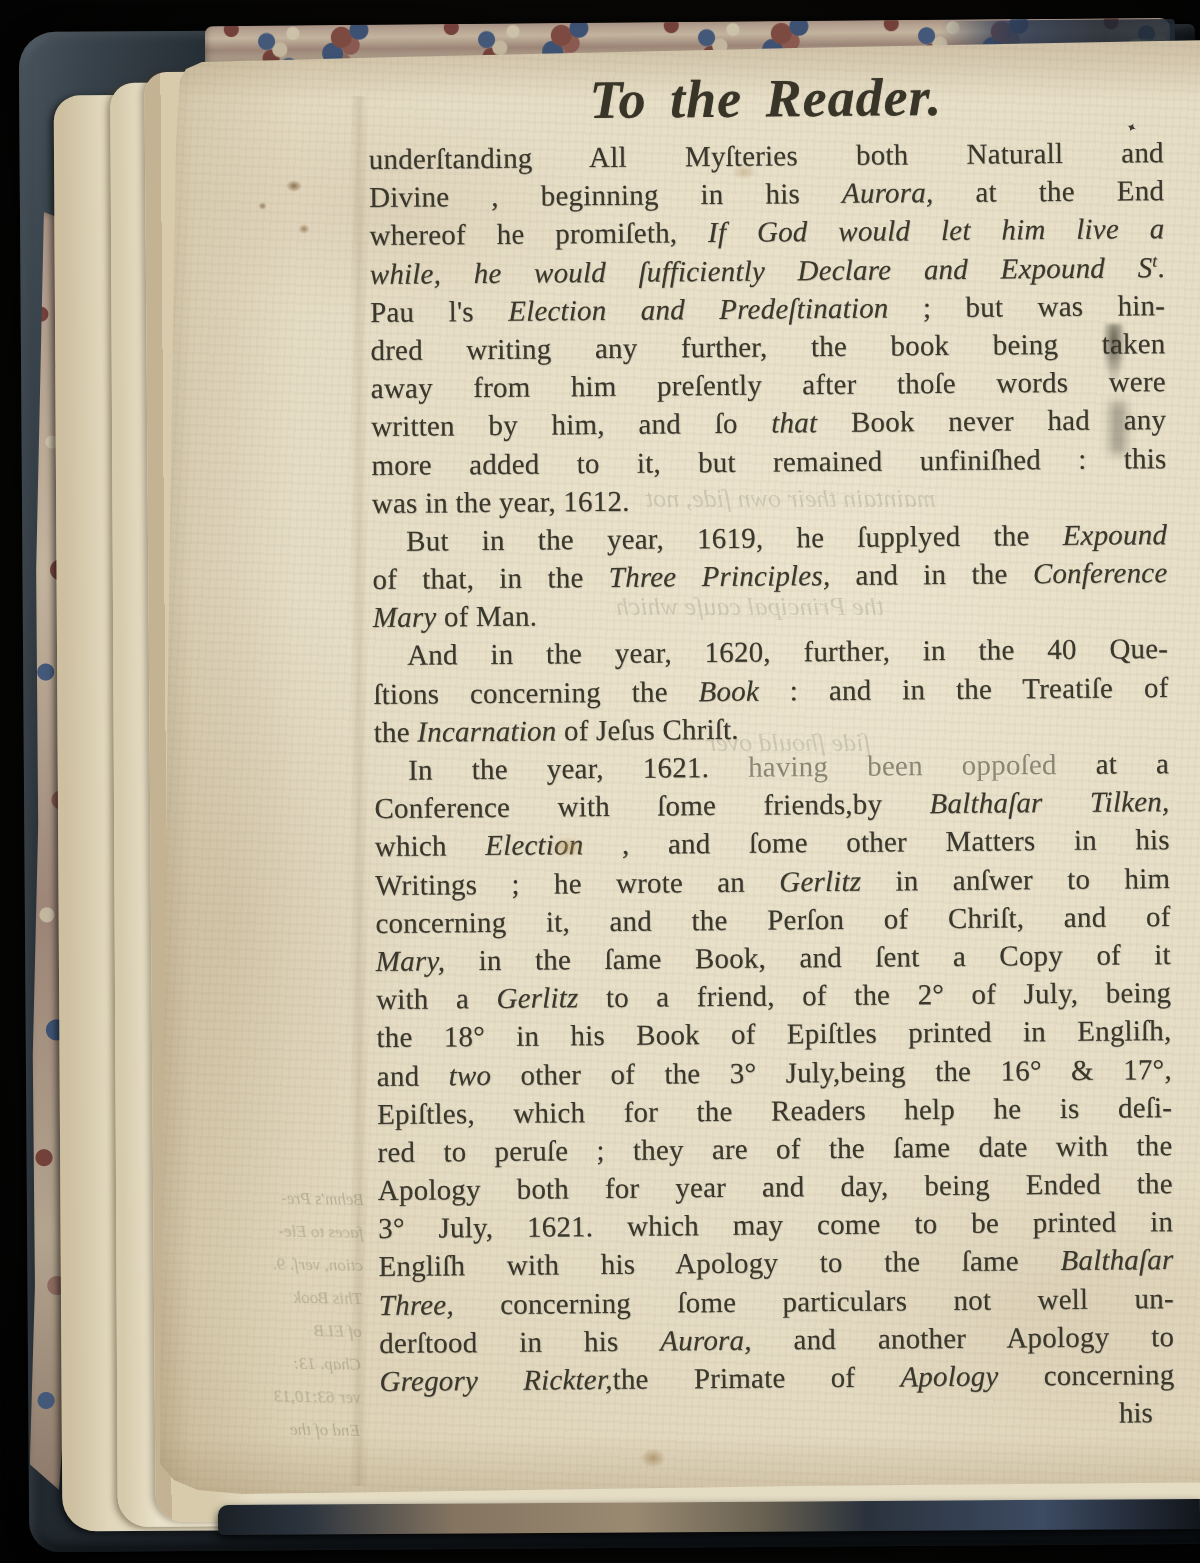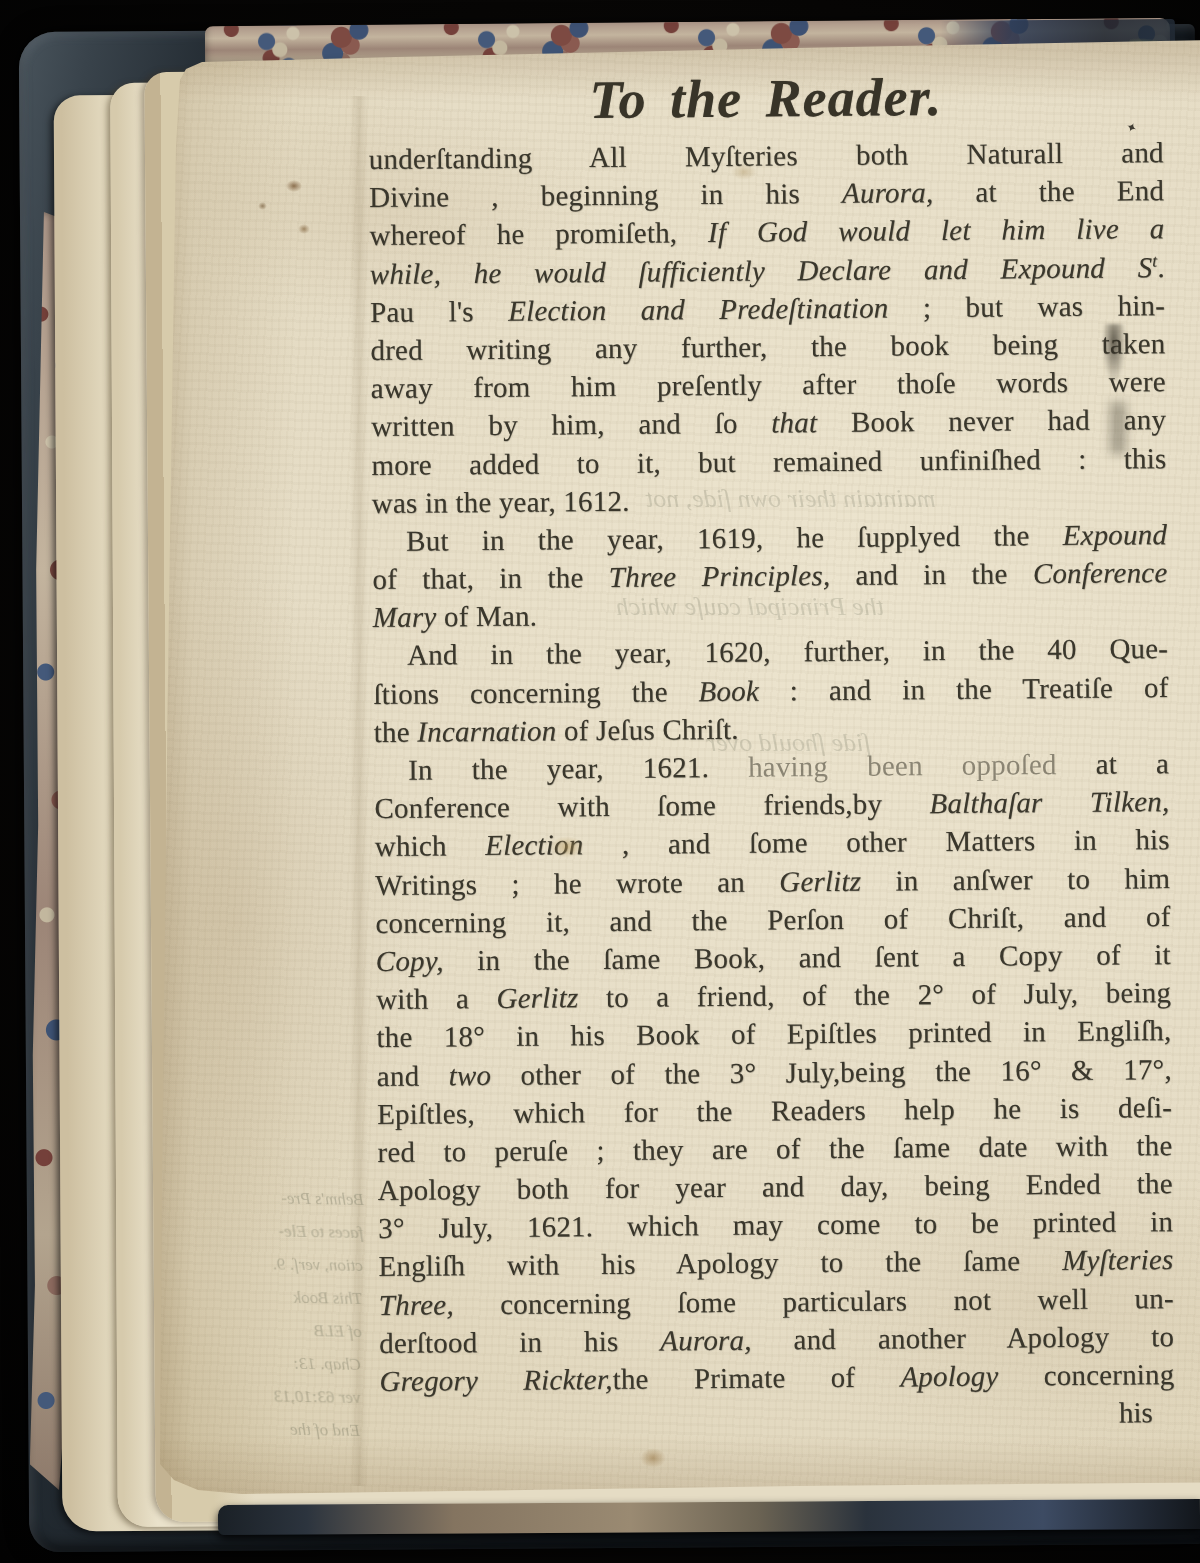--- a/index.html
+++ b/index.html
@@ -149,29 +149,29 @@
           <div class="line j"><span>of that, in the </span><span class="it">Three Principles,</span><span> and in the </span><span class="it">Conference</span></div>
           <div class="line"><span class="it">Mary</span><span> of Man.</span></div>
           <div class="line j ind"><span>And in the year, 1620, further, in the 40 Que-</span></div>
           <div class="line j"><span>ſtions concerning the </span><span class="it">Book</span><span> :  and in the Treatiſe of</span></div>
           <div class="line"><span>the </span><span class="it">Incarnation</span><span> of Jeſus Chriſt.</span></div>
           <div class="line j ind"><span>In the year, 1621. </span><span class="f">having been oppoſed</span><span> at a</span></div>
           <div class="line j"><span>Conference with ſome friends,by </span><span class="it">Balthaſar Tilken,</span></div>
           <div class="line j"><span>which </span><span class="it">Election</span><span> , and ſome other Matters in his</span></div>
           <div class="line j"><span>Writings ; he wrote an </span><span class="it">Gerlitz</span><span> in anſwer to him</span></div>
           <div class="line j"><span>concerning it, and the Perſon of Chriſt, and of</span></div>
-          <div class="line j"><span class="it">Copy,</span><span> in the ſame Book, and ſent a Copy of it</span></div>
+          <div class="line j"><span class="it">Mary,</span><span> in the ſame Book, and ſent a Copy of it</span></div>
           <div class="line j"><span>with a </span><span class="it">Gerlitz</span><span> to a friend, of the 2° of July, being</span></div>
           <div class="line j"><span>the 18° in his Book of Epiſtles printed in Engliſh,</span></div>
           <div class="line j"><span>and </span><span class="it">two</span><span> other of the 3° July,being the 16° &amp; 17°,</span></div>
           <div class="line j"><span>Epiſtles, which for the Readers help he is deſi-</span></div>
           <div class="line j"><span>red to peruſe ; they are of the ſame date with the</span></div>
           <div class="line j"><span>Apology both for year and day, being Ended the</span></div>
           <div class="line j"><span>3° July, 1621. which may come to be printed in</span></div>
-          <div class="line j"><span>Engliſh with his Apology to the ſame </span><span class="it">Myſteries</span></div>
+          <div class="line j"><span>Engliſh with his Apology to the ſame </span><span class="it">Balthaſar</span></div>
           <div class="line j"><span class="it">Three,</span><span> concerning ſome particulars not well un-</span></div>
           <div class="line j"><span>derſtood in his </span><span class="it">Aurora,</span><span> and another Apology to</span></div>
           <div class="line j"><span class="it">Gregory Rickter,</span><span>the Primate of </span><span class="it">Apology</span><span> concerning</span></div>
         </div>
       <div class="catchword">his</div>
     </div>
 
     <div class="margin-mark">✦</div>
 
     <div class="ghost-notes" id="ghost-notes">

